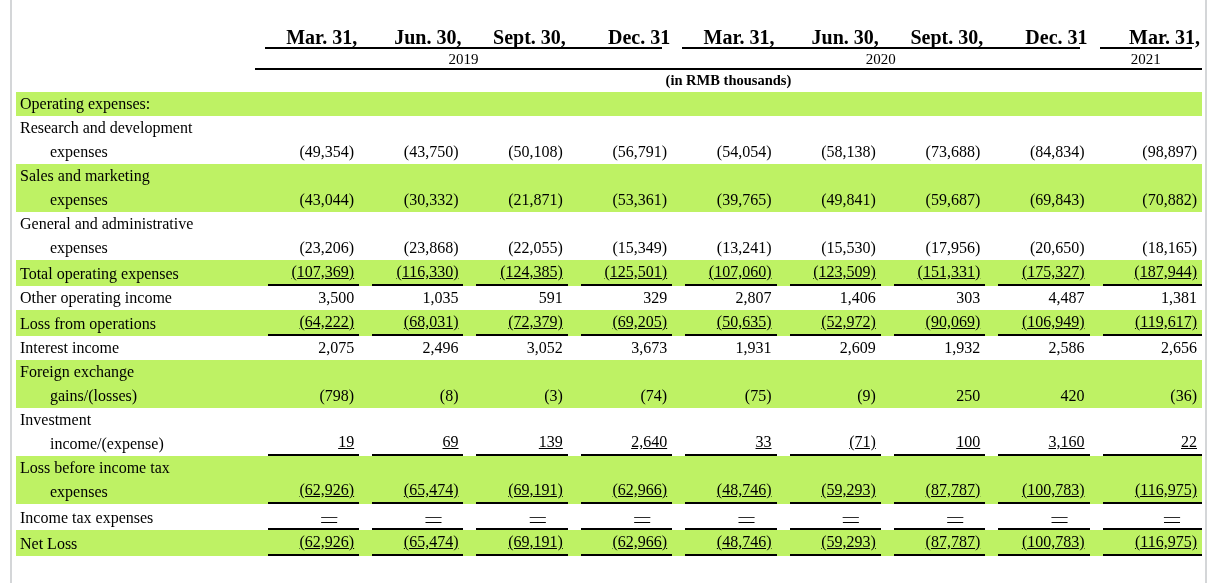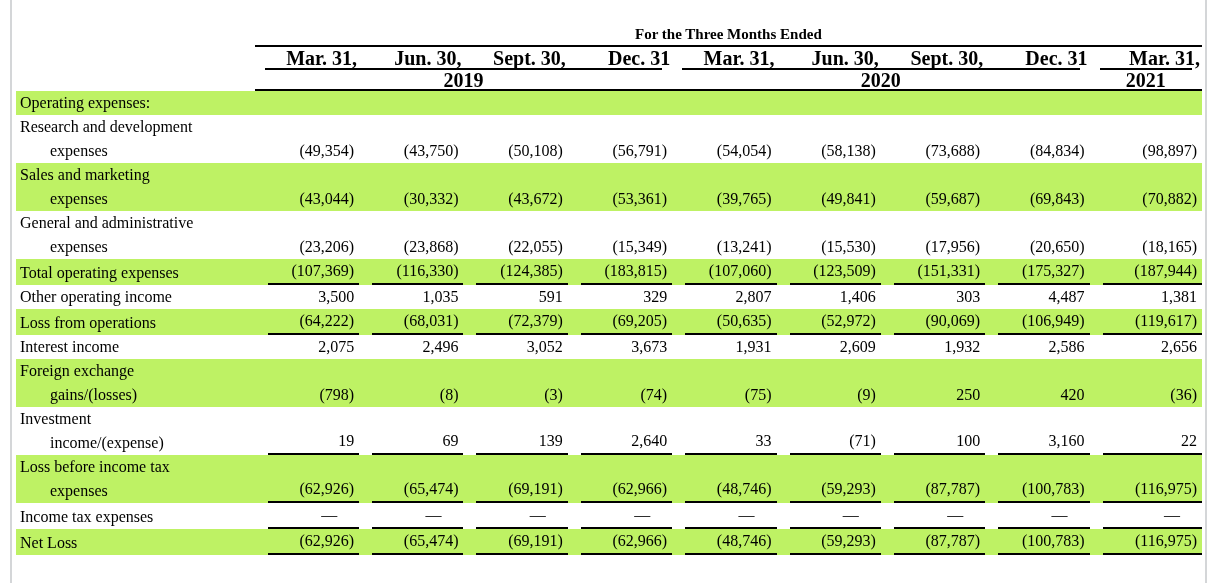--- a/index.html
+++ b/index.html
@@ -26,38 +26,38 @@
   .title-cell {
     font-weight:bold; text-align:center; font-size:15px;
     border-bottom:2.5px solid #000; padding-bottom:2px; line-height:17px;
   }
   .date-head {
     font-weight:bold; text-align:right; font-size:20px;
     padding:3px 2px 2px; line-height:16px;
   }
   .grp {
     border-top:2.5px solid #000; margin:0 10px; text-align:center;
-    font-weight:bold; font-size:20px; padding-top:2px; line-height:17px;
+    font-weight:normal; font-size:15px; padding-top:2px; line-height:17px;
   }
   .fullrule div { border-top:2.5px solid #000; height:0; }
   .note-cell {
     text-align:center; font-weight:bold; font-size:14.5px;
     padding:2px 0 3px; line-height:17px;
   }
 
   
   tbody tr.hl { background:#bef264; }
   tbody tr.bold { font-weight:bold; }
   tbody td { font-size:16px; }
   td.lbl { padding-left:4px; }
   .l1 { line-height:24px; }
   .l2 { line-height:24px; padding-left:30px; }
   td.val { text-align:right; }
   .num { line-height:24px; margin-left:13px; padding-right:5px; }
-  .num.ul { border-bottom:2.5px solid #000; }
+  .num.ul { border-bottom:2.5px solid #000;text-decoration:underline; }
   .num.dash { padding-right:22px; }
 </style>
 </head>
 <body>
 
 <div class="page">
   <div class="edge left"></div>
   <div class="edge right"></div>
 
   <table class="fin">
@@ -67,24 +67,20 @@
         <col class="c-val">
         <col class="c-val">
         <col class="c-val">
       <col class="c-val">
         <col class="c-val">
         <col class="c-val">
         <col class="c-val">
       <col class="c-last">
     </colgroup>
     <thead>
-      <tr>
-        <td></td>
-        <th class="title-cell" colspan="9">For the Three Months Ended</th>
-      </tr>
       <tr>
         <td></td>
         <th class="date-head">Mar. 31,</th>
         <th class="date-head">Jun. 30,</th>
         <th class="date-head">Sept. 30,</th>
         <th class="date-head">Dec. 31</th>
         <th class="date-head">Mar. 31,</th>
         <th class="date-head">Jun. 30,</th>
         <th class="date-head">Sept. 30,</th>
         <th class="date-head">Dec. 31</th>
@@ -101,20 +97,24 @@
         <td colspan="1">
           <div class="grp">2021</div>
         </td>
       </tr>
       <tr>
         <td></td>
         <td colspan="9" class="fullrule">
             <div></div>
           </td>
       </tr>
+      <tr>
+        <td></td>
+        <td colspan="9" class="note-cell">(in RMB thousands)</td>
+      </tr>
     </thead>
     <tbody>
         <tr class="hl bold">
           <td class="lbl">
             <div class="l1">Operating expenses:</div>
           </td>
           <td class="val">
             <div class="num"></div>
           </td>
           <td class="val">
@@ -180,21 +180,21 @@
             <div class="l1">Sales and marketing</div>
             <div class="l2">expenses</div>
           </td>
           <td class="val">
             <div class="num">(43,044)</div>
           </td>
           <td class="val">
             <div class="num">(30,332)</div>
           </td>
           <td class="val">
-            <div class="num">(43,672)</div>
+            <div class="num">(21,871)</div>
           </td>
           <td class="val">
             <div class="num">(53,361)</div>
           </td>
           <td class="val">
             <div class="num">(39,765)</div>
           </td>
           <td class="val">
             <div class="num">(49,841)</div>
           </td>
@@ -248,21 +248,21 @@
           <td class="val">
             <div class="num ul">(107,369)</div>
           </td>
           <td class="val">
             <div class="num ul">(116,330)</div>
           </td>
           <td class="val">
             <div class="num ul">(124,385)</div>
           </td>
           <td class="val">
-            <div class="num ul">(183,815)</div>
+            <div class="num ul">(125,501)</div>
           </td>
           <td class="val">
             <div class="num ul">(107,060)</div>
           </td>
           <td class="val">
             <div class="num ul">(123,509)</div>
           </td>
           <td class="val">
             <div class="num ul">(151,331)</div>
           </td>

